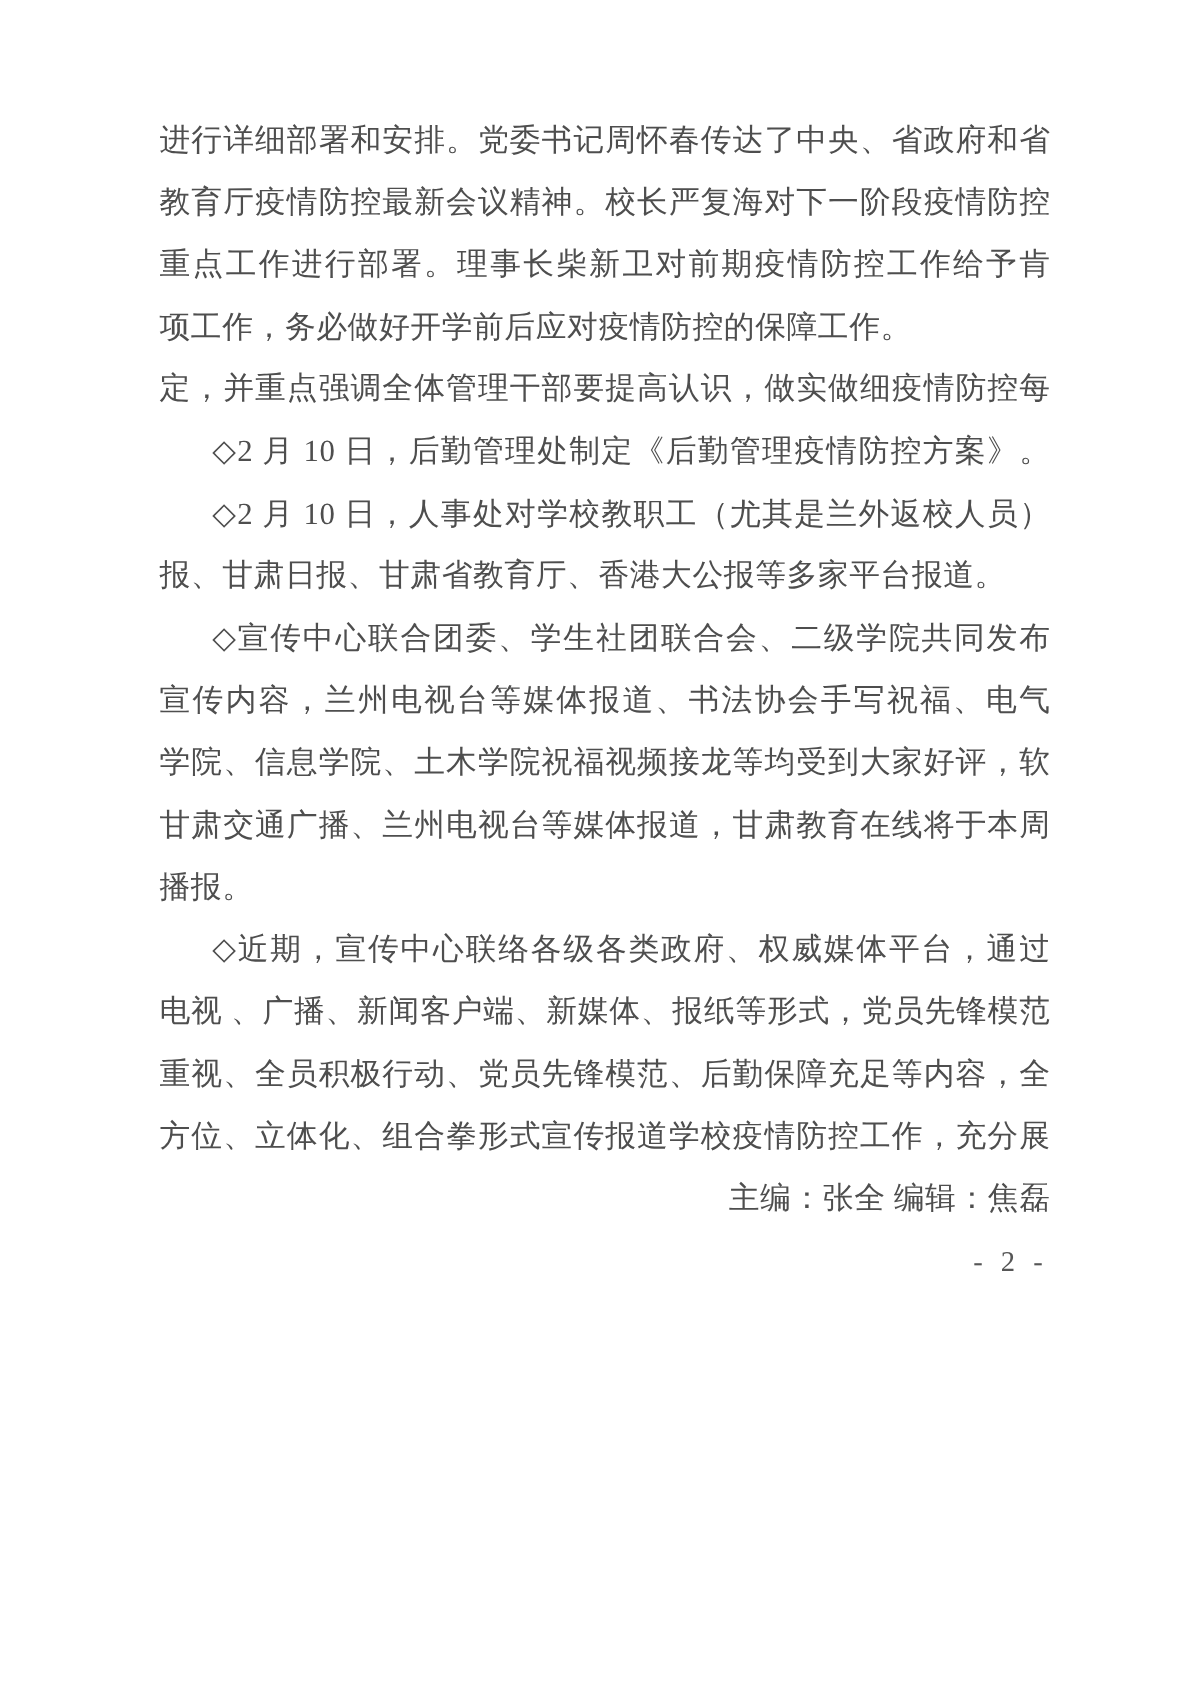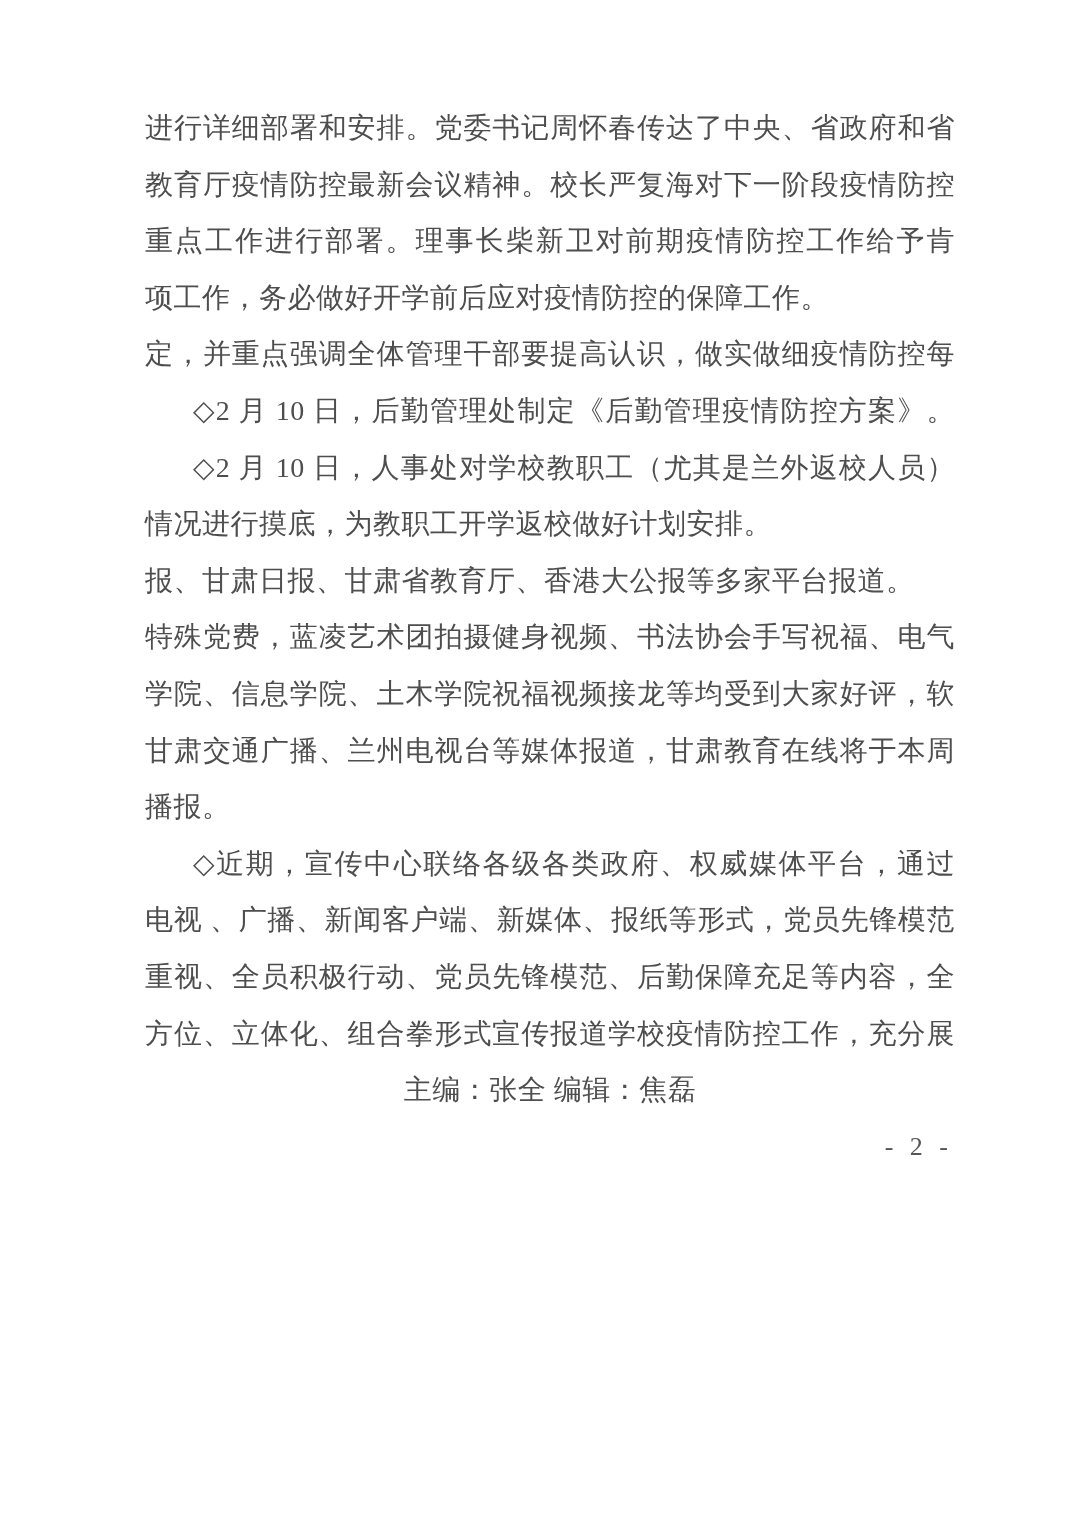--- a/index.html
+++ b/index.html
@@ -33,21 +33,21 @@
   .line.justify {
     white-space: normal;
     text-align: justify;
     text-align-last: justify;
     text-justify: inter-character;
   }
   .line.indent {
     padding-left: 48px;
   }
   .line.credit {
-    text-align: center;
+    text-align: right;
     white-space: normal;
   }
   .line.pagenum {
     text-align: right;
     font-size: 26px;
     letter-spacing: 5px;
     padding-right: 2px;
     color: #565656;
   }
 </style>
@@ -57,23 +57,23 @@
 <div class="page">
   <div class="content">
     <div>
         <div class="line justify">进行详细部署和安排。党委书记周怀春传达了中央、省政府和省</div>
         <div class="line justify">教育厅疫情防控最新会议精神。校长严复海对下一阶段疫情防控</div>
         <div class="line justify">重点工作进行部署。理事长柴新卫对前期疫情防控工作给予肯</div>
         <div class="line plain">项工作，务必做好开学前后应对疫情防控的保障工作。</div>
         <div class="line justify">定，并重点强调全体管理干部要提高认识，做实做细疫情防控每</div>
         <div class="line justify indent">◇2 月 10 日，后勤管理处制定《后勤管理疫情防控方案》。</div>
         <div class="line justify indent">◇2 月 10 日，人事处对学校教职工（尤其是兰外返校人员）</div>
-        <div class="line plain">情况进行摸底，为教职工开学返校做好计划安排。</div>
         <div class="line plain">报、甘肃日报、甘肃省教育厅、香港大公报等多家平台报道。</div>
-        <div class="line justify">特殊党费，蓝凌艺术团拍摄健身视频、书法协会手写祝福、电气</div>
+        <div class="line justify indent">◇宣传中心联合团委、学生社团联合会、二级学院共同发布</div>
+        <div class="line justify">宣传内容，兰州电视台等媒体报道、书法协会手写祝福、电气</div>
         <div class="line justify">学院、信息学院、土木学院祝福视频接龙等均受到大家好评，软</div>
         <div class="line justify">甘肃交通广播、兰州电视台等媒体报道，甘肃教育在线将于本周</div>
         <div class="line plain">播报。</div>
         <div class="line justify indent">◇近期，宣传中心联络各级各类政府、权威媒体平台，通过</div>
         <div class="line justify">电视 、广播、新闻客户端、新媒体、报纸等形式，党员先锋模范</div>
         <div class="line justify">重视、全员积极行动、党员先锋模范、后勤保障充足等内容，全</div>
         <div class="line justify">方位、立体化、组合拳形式宣传报道学校疫情防控工作，充分展</div>
       </div>
     <div class="line credit">主编：张全 编辑：焦磊</div>
     <div class="line pagenum">- 2 -</div>

